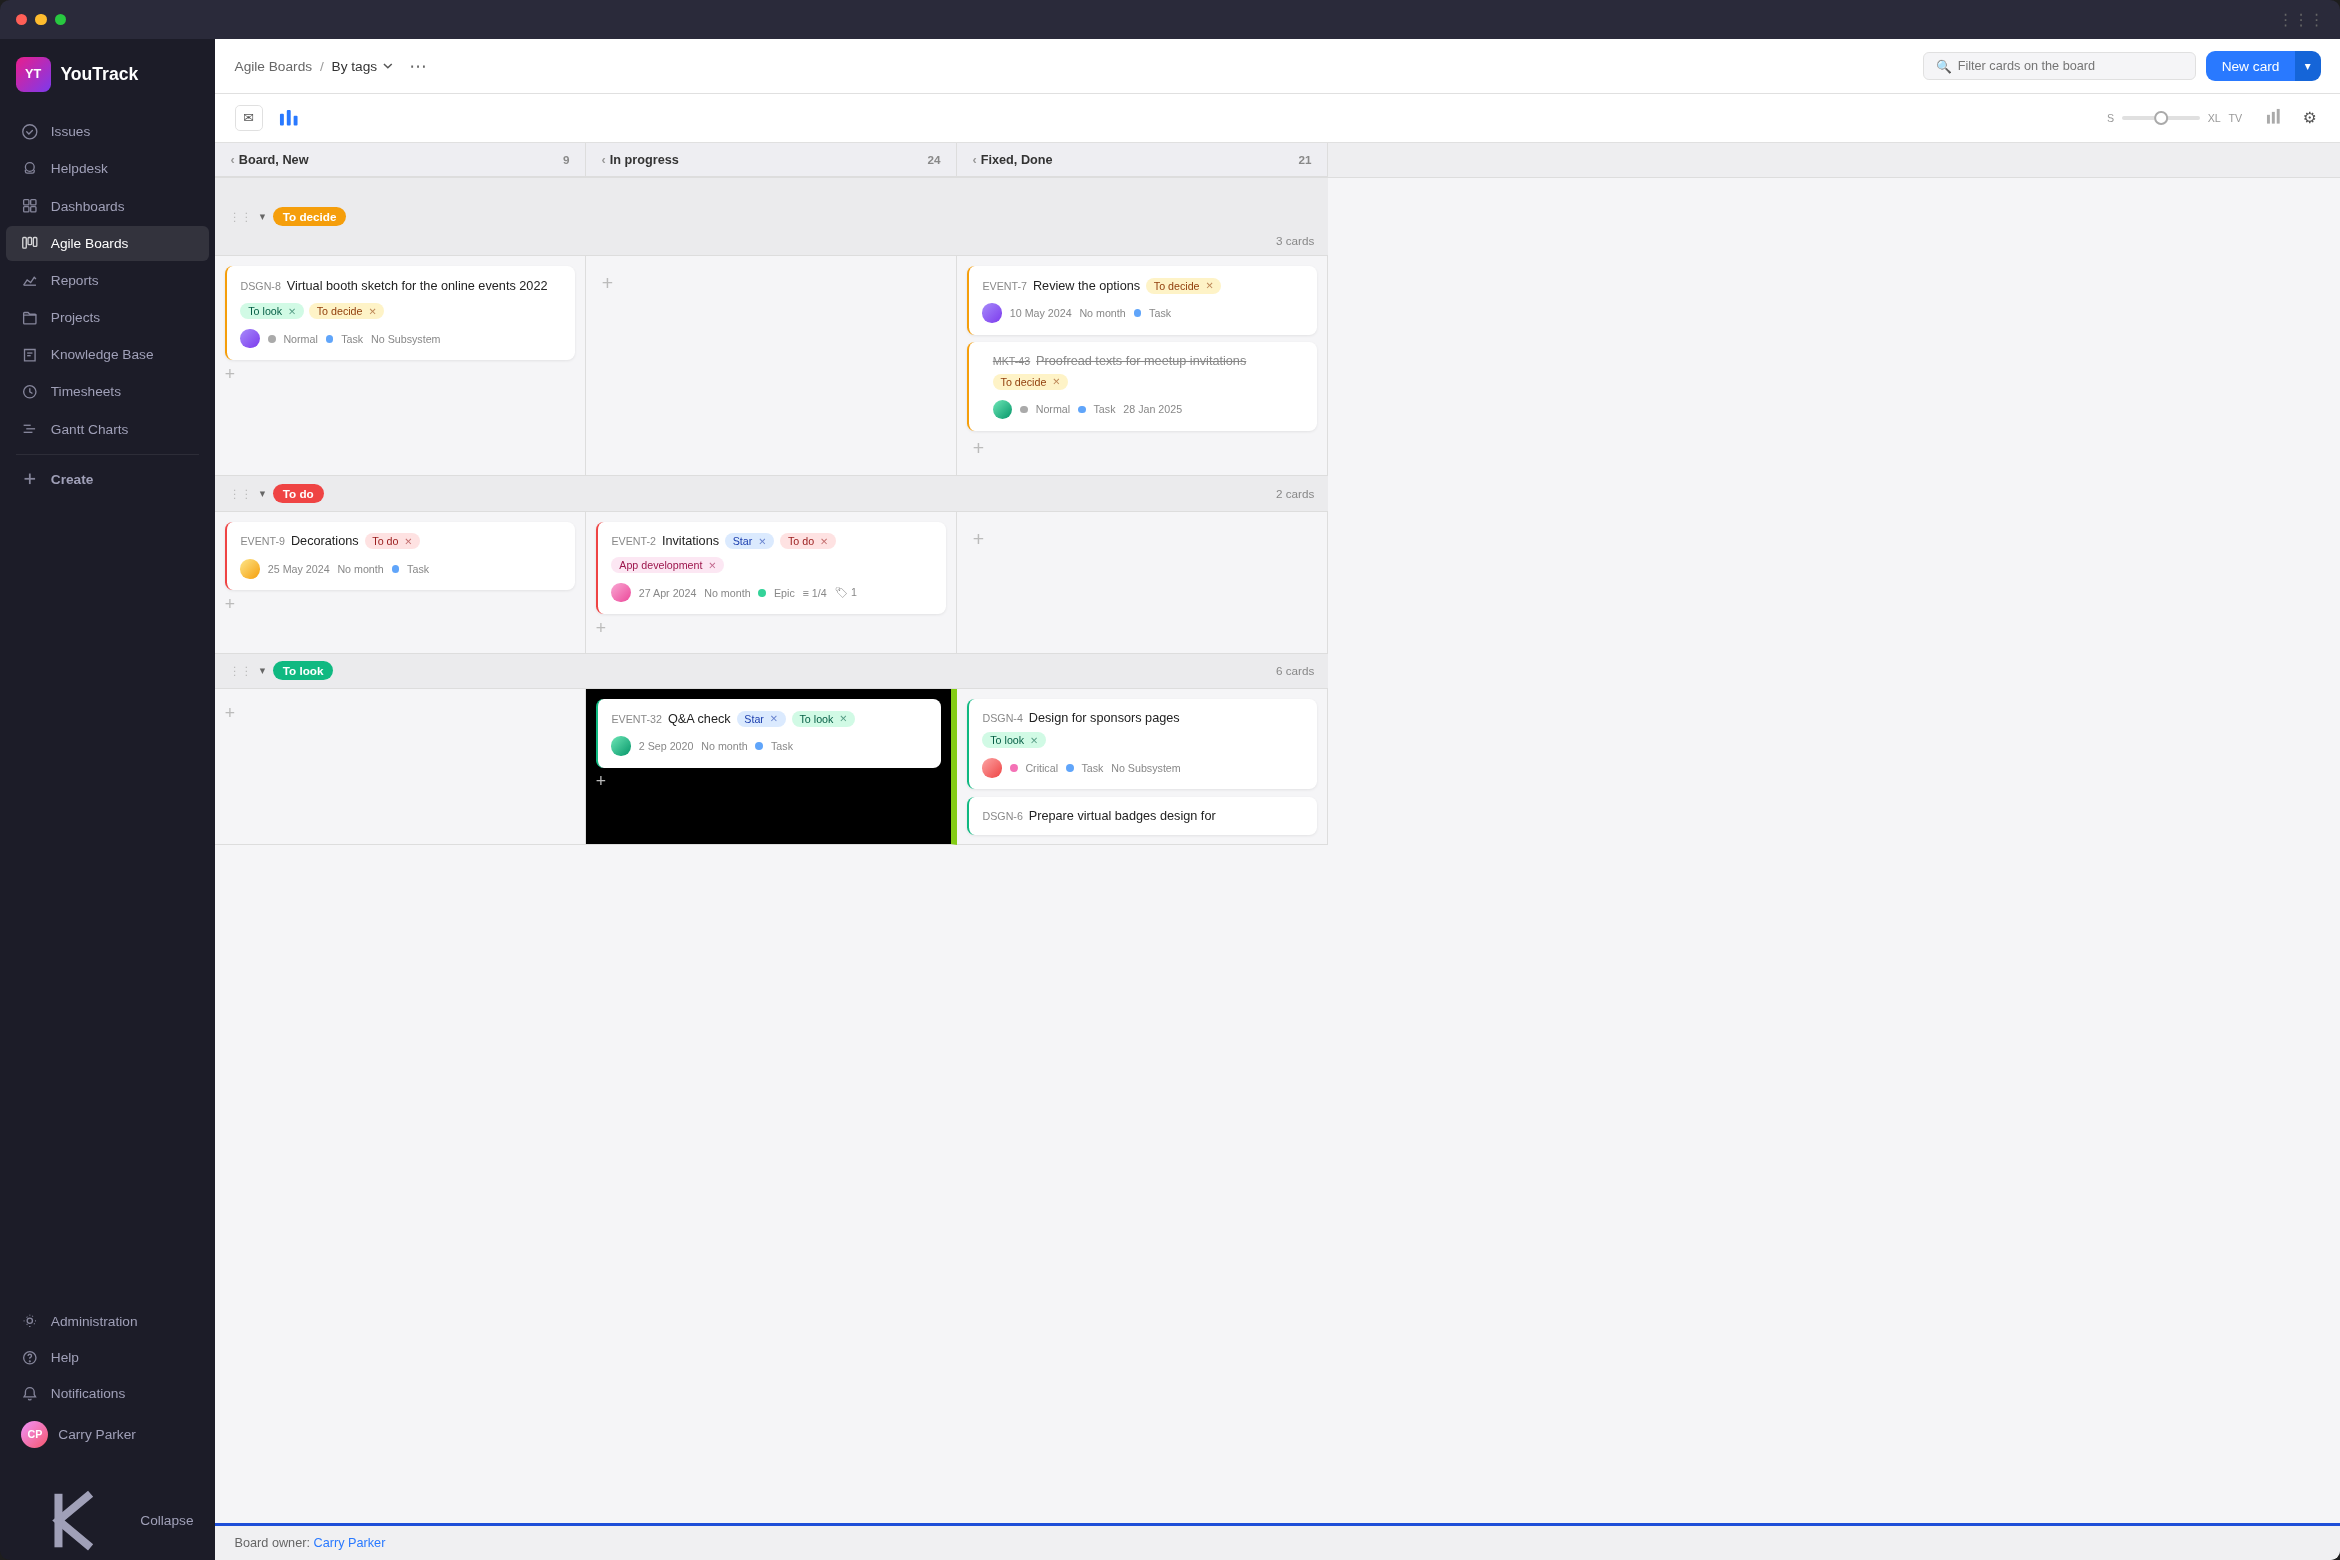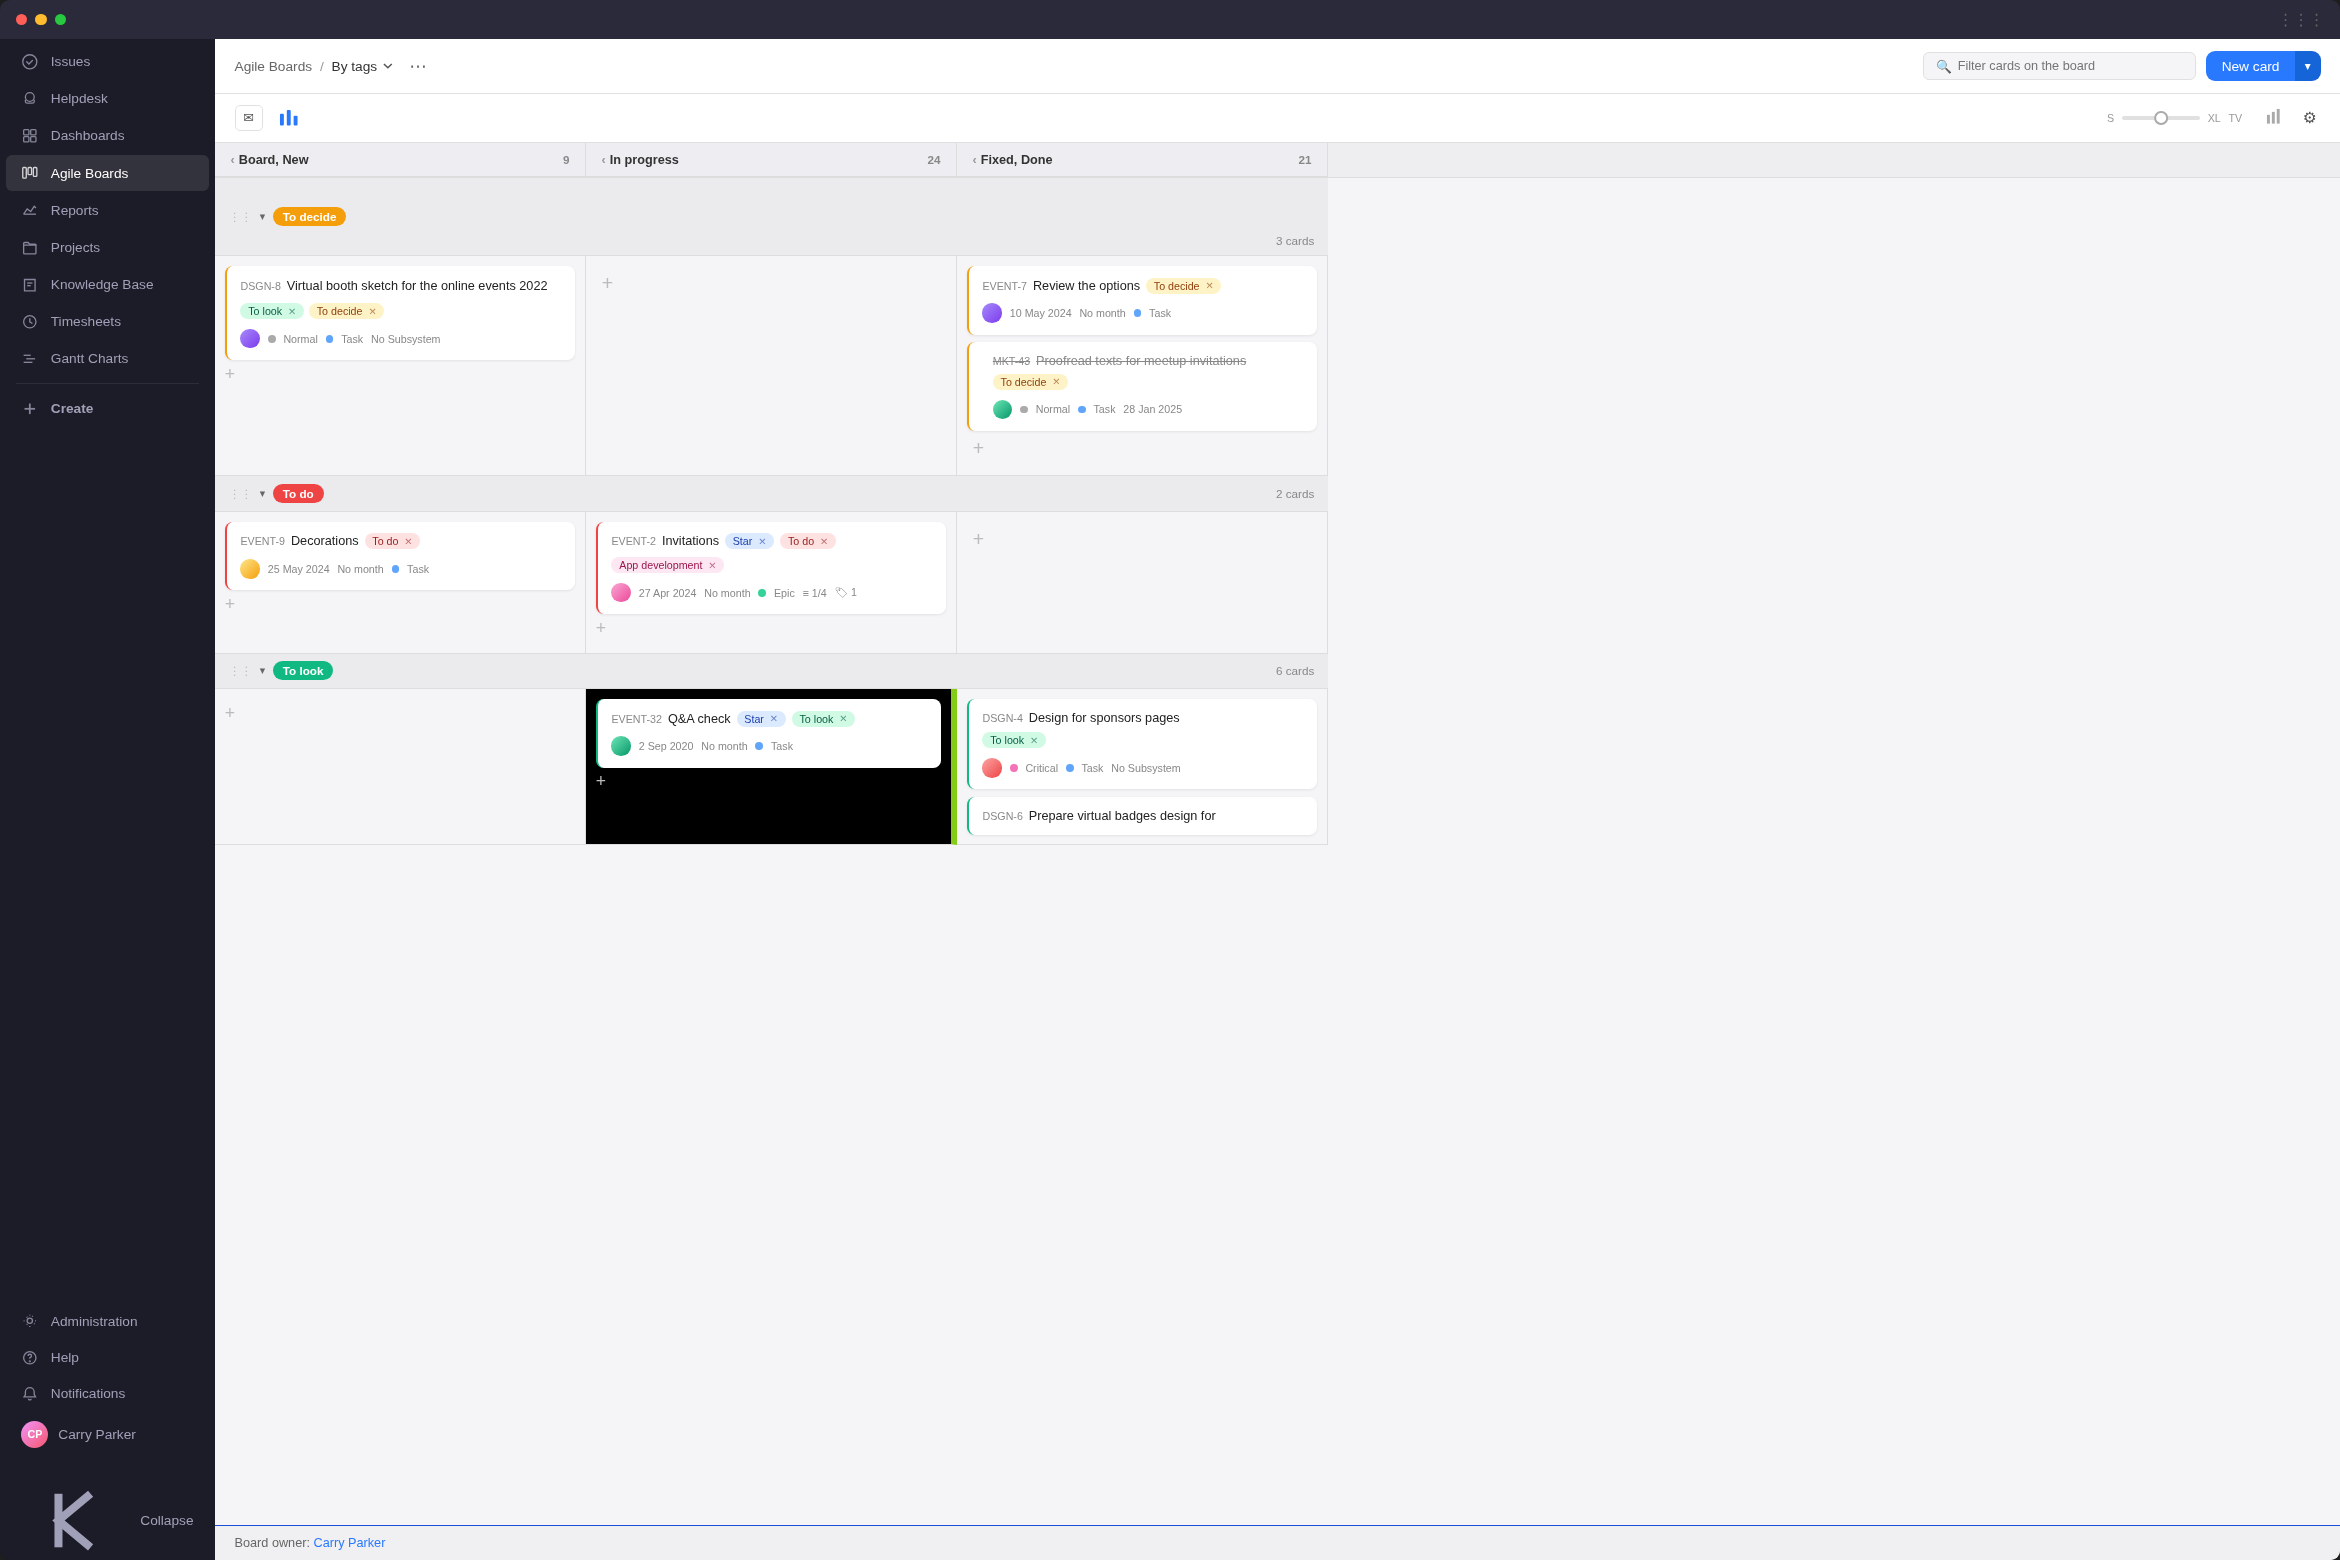--- a/index.html
+++ b/index.html
@@ -353,21 +353,21 @@
       border: none;
       color: #bbb;
       font-size: 19.5px;
       cursor: pointer;
       padding: 5.9px;
     }
 
     
     .bottom-bar {
       background: #f0f0f2;
-      border-top: 1px solid #1d4ed8;
+      border-top: 3px solid #1d4ed8;
       padding: 9.8px 19.5px;
       font-size: 12.7px;
       color: #666;
     }
     .board-owner-link { color: #2979ff; cursor: pointer; }
 
     
     .window-chrome {
       position: absolute;
       top: 0; left: 0; right: 0;
@@ -428,20 +428,24 @@
 <div class="window-chrome">
   <div class="chrome-dot dot-red-chrome"></div>
   <div class="chrome-dot dot-yellow-chrome"></div>
   <div class="chrome-dot dot-green-chrome"></div>
   <div class="chrome-menu">⋮⋮⋮</div>
 </div>
 
 <div class="app-wrapper">
 
   <div class="sidebar">
+    <div class="sidebar-header">
+      <div class="logo-icon">YT</div>
+      <span class="logo-text">YouTrack</span>
+    </div>
 
     <div class="sidebar-nav">
       <div class="nav-item">
         <svg class="nav-icon" viewBox="0 0 20 20" fill="currentColor">
             <circle cx="10" cy="10" r="8" fill="none" stroke="currentColor" stroke-width="1.5"></circle>
             <path d="M6.5 10l2.5 2.5 4-4" stroke="currentColor" stroke-width="1.5" fill="none" stroke-linecap="round"></path>
           </svg>
         <span>Issues</span>
       </div>
       <div class="nav-item">

